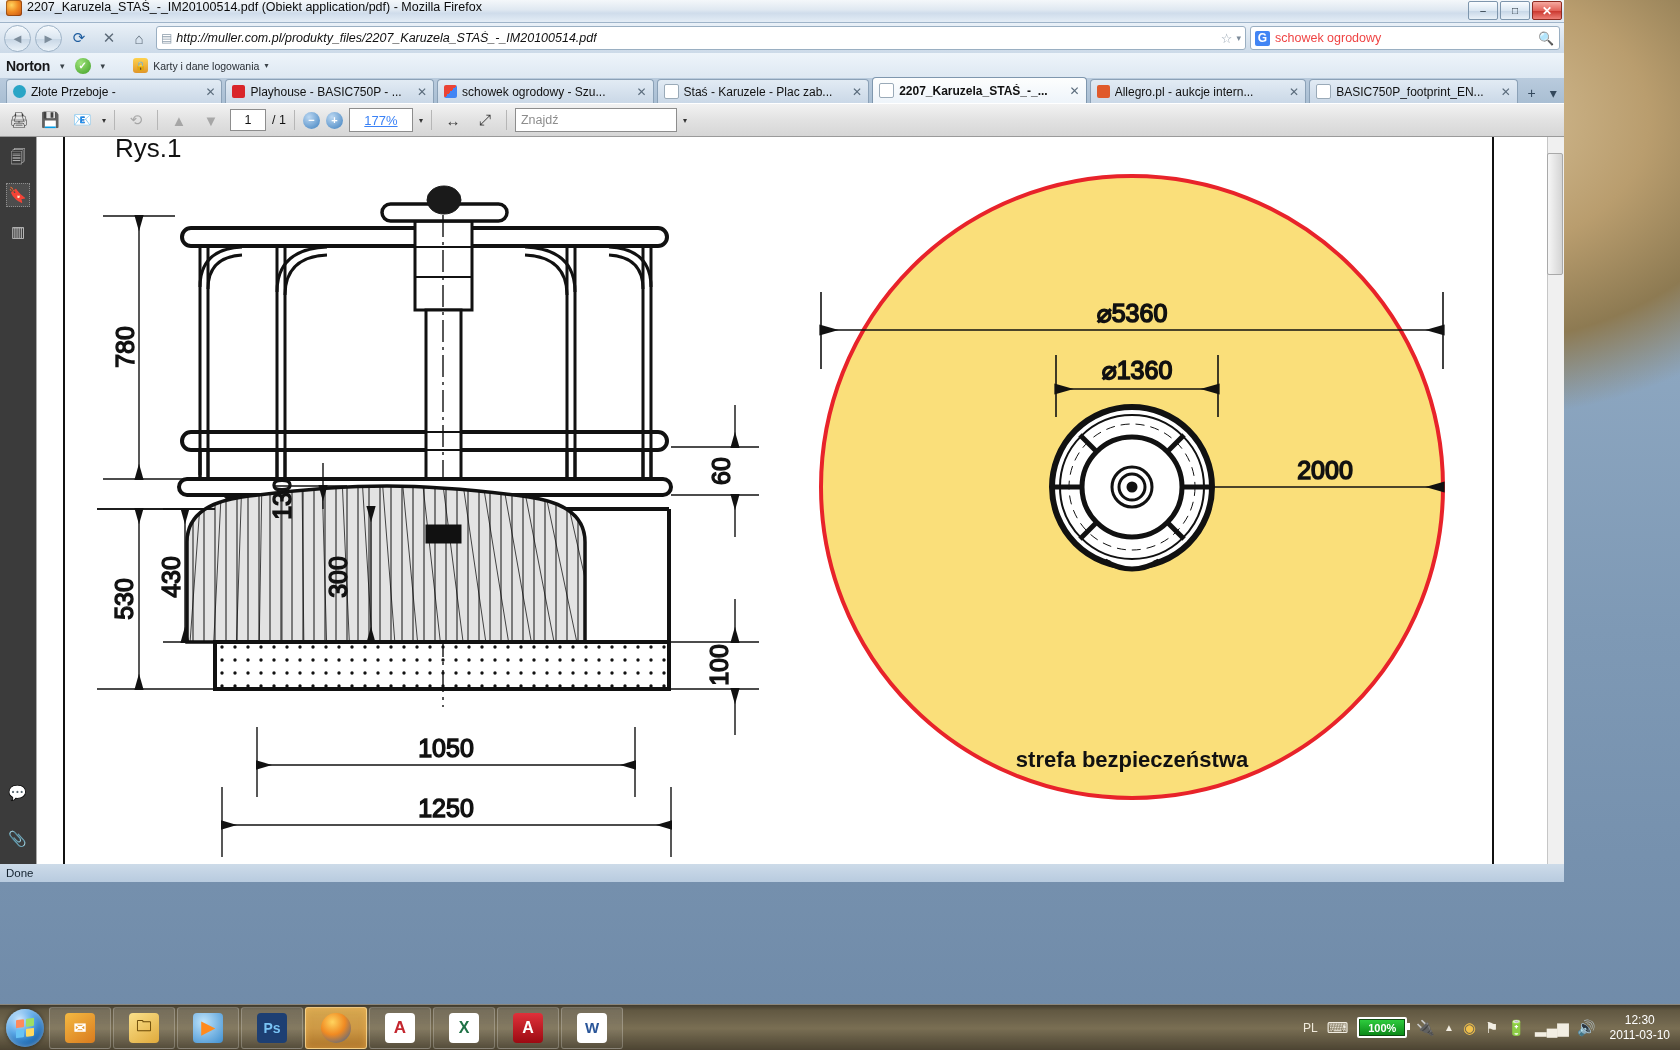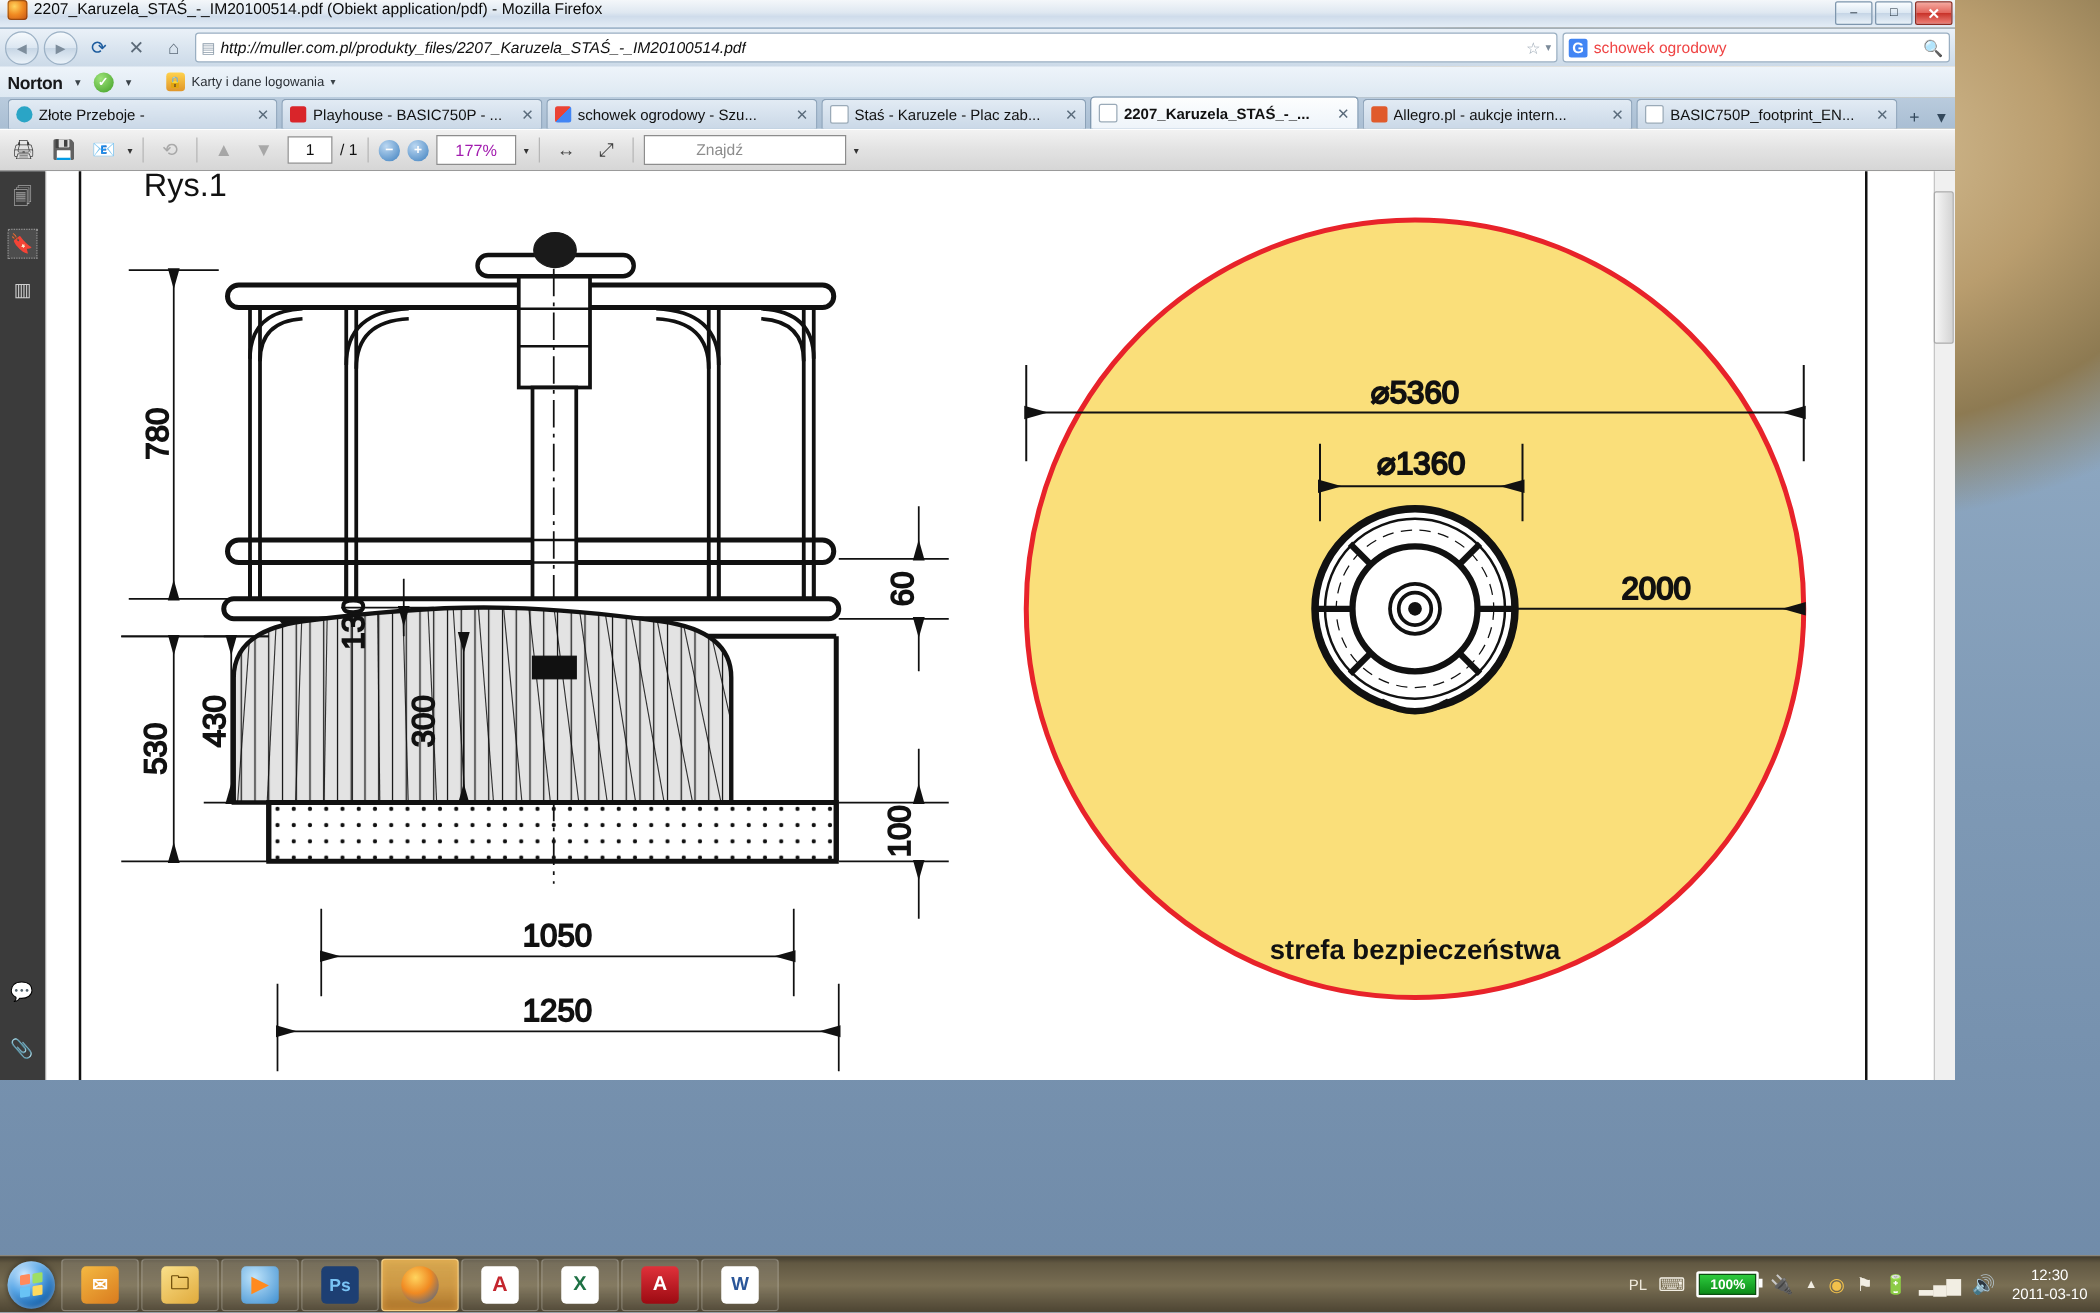--- a/index.html
+++ b/index.html
@@ -93,25 +93,25 @@
   .pdftool{height:32px;display:flex;align-items:center;gap:6px;padding:0 6px;
     background:linear-gradient(180deg,#f2f2f2 0%,#e2e2e2 50%,#d6d6d6 100%);
     border-top:1px solid #fff;border-bottom:1px solid #9a9a9a;}
   .ti{width:26px;height:24px;display:flex;align-items:center;justify-content:center;font-size:15px;color:#3c3c3c;}
   .ti.dis{opacity:.35;}
   .sep{width:1px;height:20px;background:#b6b6b6;margin:0 2px;}
   .pgbox{width:34px;height:20px;background:#fff;border:1px solid #8d8d8d;
     display:flex;align-items:center;justify-content:center;font-size:12.5px;color:#111;}
   .pgtot{font-size:12.5px;color:#111;}
   .zoombox{width:62px;height:22px;background:#fff;border:1px solid #8d8d8d;
-    display:flex;align-items:center;justify-content:center;font-size:13px;color:#a21caf;}
+    display:flex;align-items:center;justify-content:center;font-size:13px;color:#3b82f6;text-decoration:underline;}
   .zarrow{font-size:8px;color:#333;}
   .findbox{width:150px;height:22px;background:#fff;border:1px solid #8d8d8d;
     display:flex;align-items:center;padding:0 5px;}
-  .findbox span{font-size:12.5px;color:#8d8d8d;margin-left:36px;}
+  .findbox span{font-size:12.5px;color:#8d8d8d;}
   .circbtn{width:17px;height:17px;border-radius:50%;
     background:radial-gradient(circle at 35% 30%,#bcd8f2,#3d7fbe);
     display:flex;align-items:center;justify-content:center;color:#fff;font-size:11px;font-weight:bold;line-height:1;}
 
   
   .viewer{height:727px;display:flex;background:#fff;position:relative;}
   .sidebar{width:36px;background:#3b3b3b;display:flex;flex-direction:column;align-items:center;padding-top:10px;gap:14px;}
   .sbicon{width:22px;height:22px;display:flex;align-items:center;justify-content:center;font-size:15px;color:#cfcfcf;}
   .sbicon.sel{background:#4d4d4d;border:1px dotted #8e8e8e;}
   .page{flex:1;background:#fff;position:relative;border-left:1px solid #aaa;}
@@ -515,20 +515,23 @@
           <text x="1095" y="630" text-anchor="middle" font-family="Liberation Sans, sans-serif" font-size="22" font-weight="bold" fill="#111" id="t-safety">strefa bezpieczeństwa</text>
         </g>
       </svg>
 
       <div class="vscroll">
         <div class="vthumb"></div>
       </div>
     </div>
   </div>
 
+  <div class="statusbar">
+    <span>Done</span>
+  </div>
 </div>
 
 <div id="taskbar">
   <div class="startorb">
     <div class="orb">
       <div class="win">
           <i></i>
           <i></i>
           <i></i>
           <i></i>

